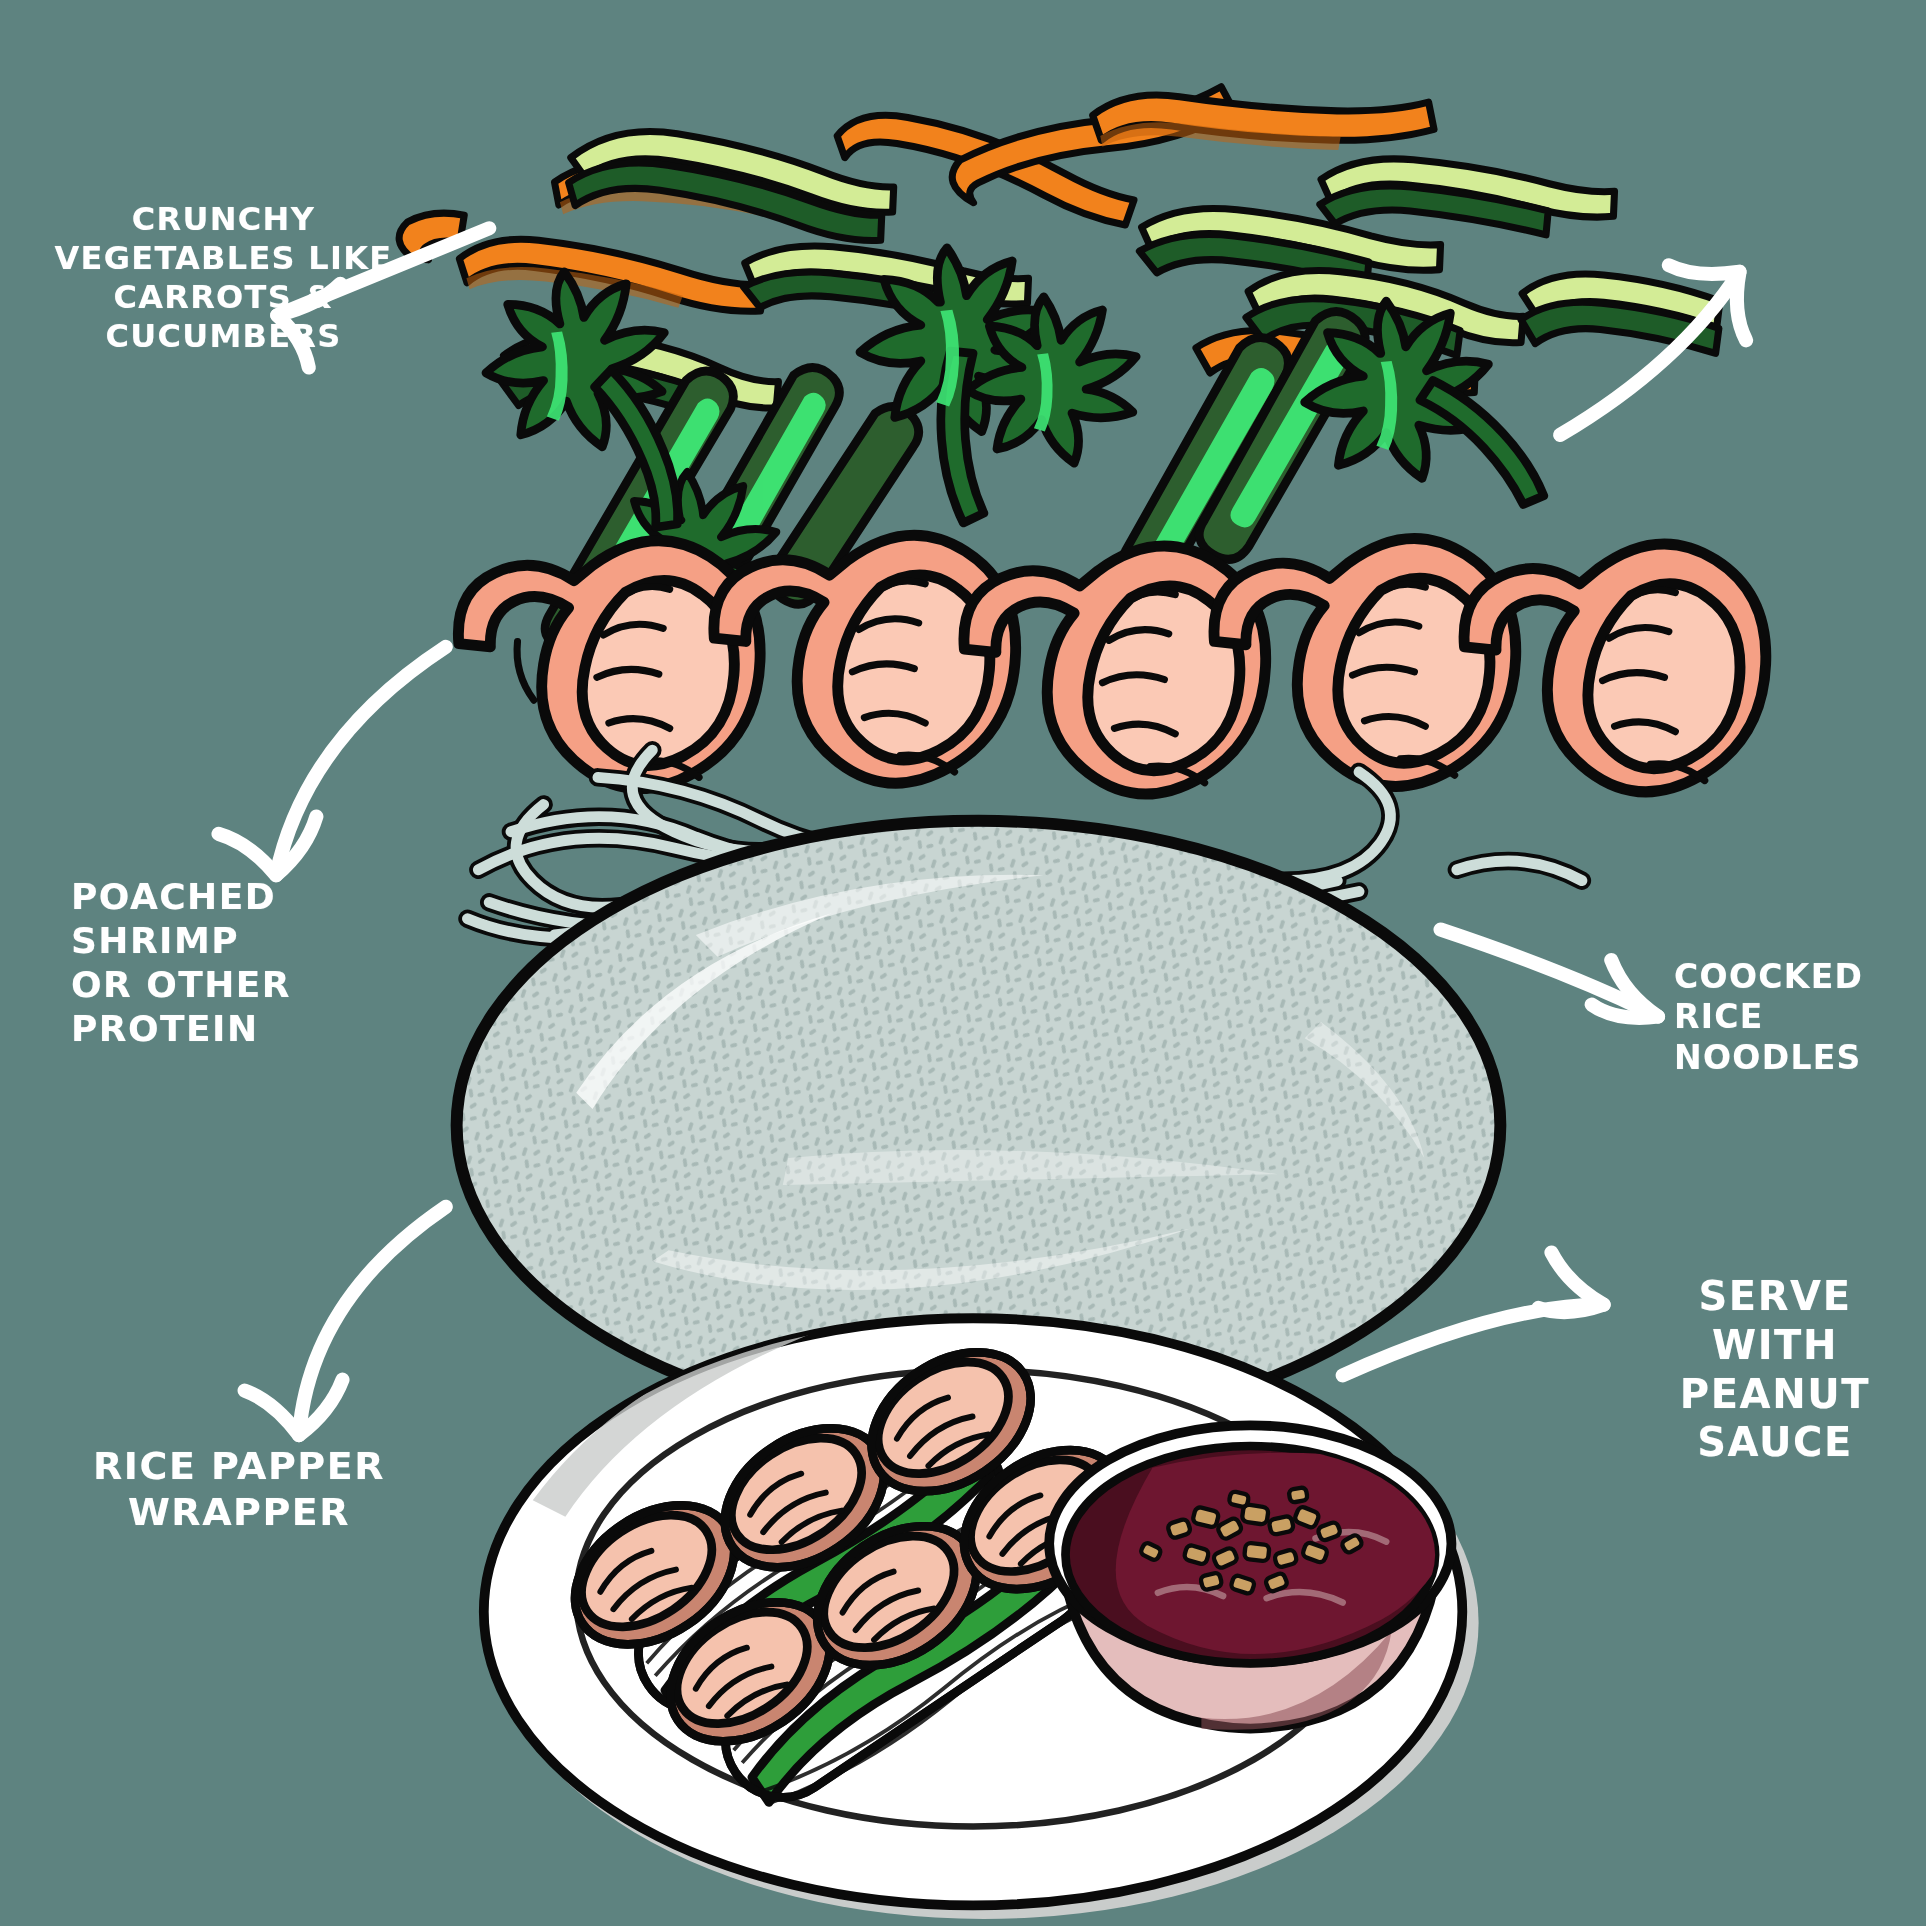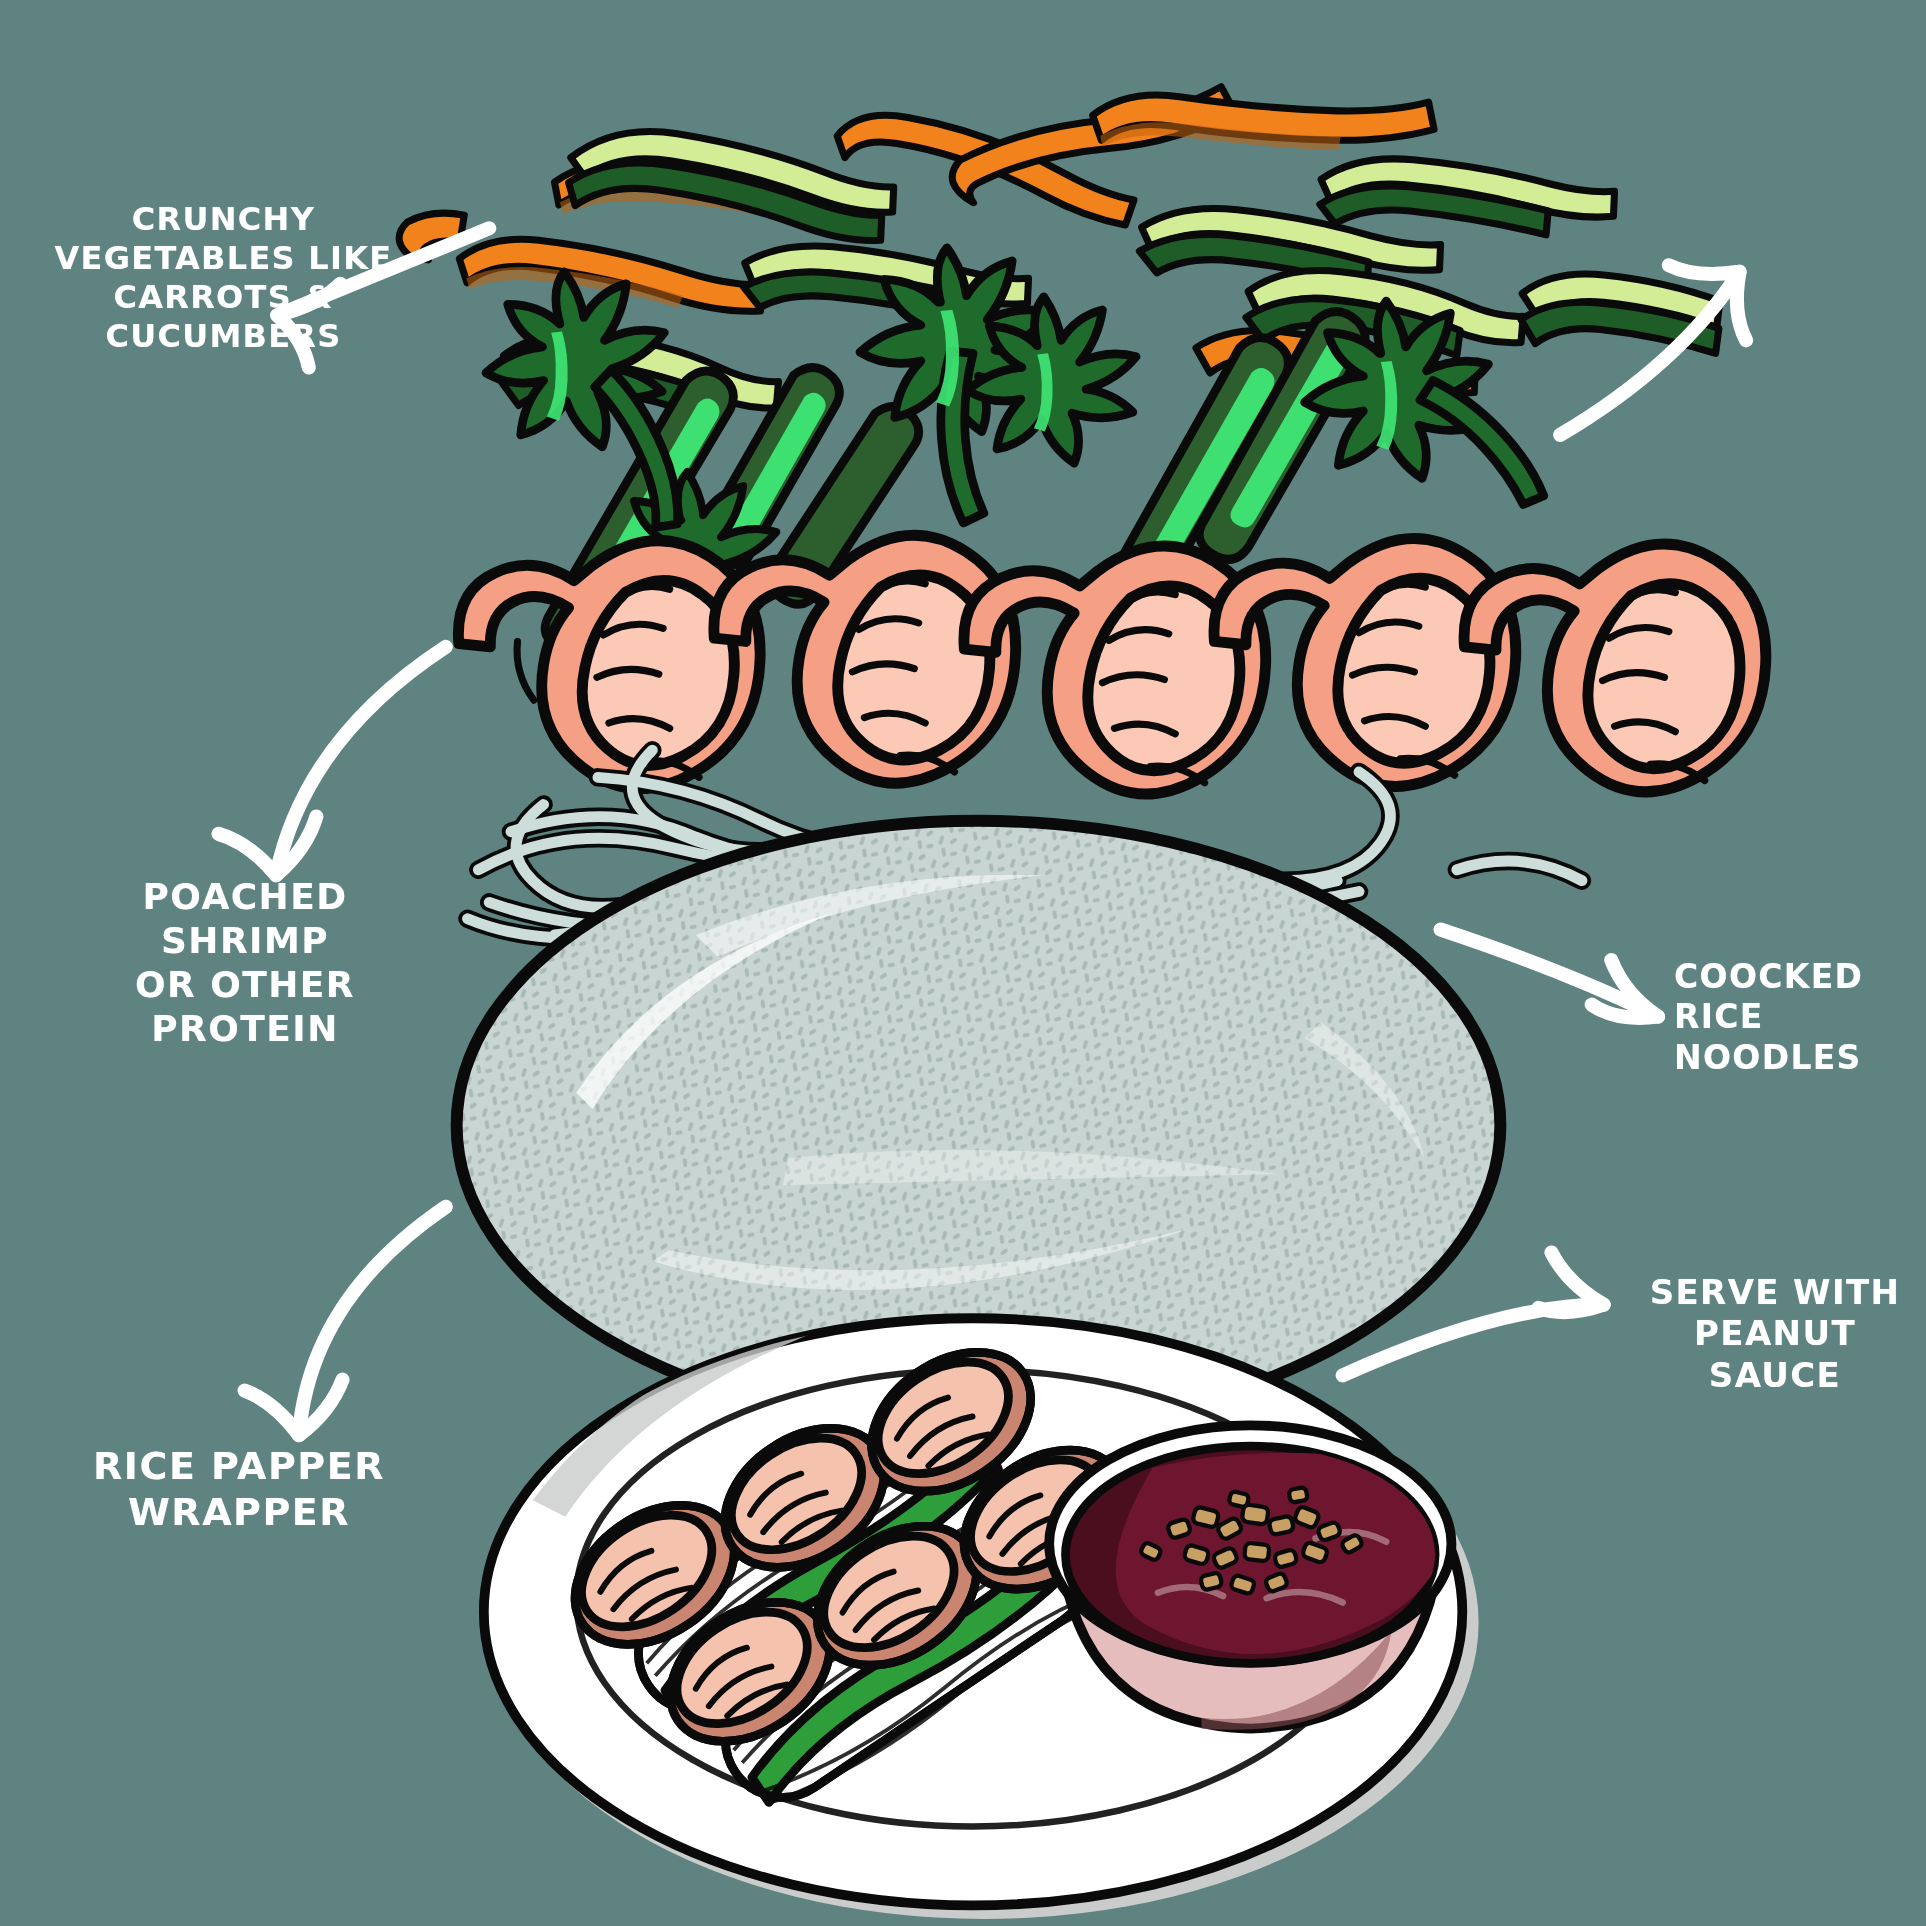--- a/index.html
+++ b/index.html
@@ -29,24 +29,24 @@
     font-family: "DejaVu Sans", "Liberation Sans", sans-serif;
     font-weight: 700;
     letter-spacing: 0.04em;
     line-height: 1.22;
     text-transform: uppercase;
     white-space: pre-line;
     text-shadow: 0 0 1.1px rgba(255,255,255,0.35);
   }
   .lbl-veg      { left: 33px;   top: 200px;  width: 381px;  font-size: 32px; text-align: center; }
   .lbl-herbs    { left: 1517px; top: 174px;  width: 381px;  font-size: 32px; text-align: center; }
-  .lbl-shrimp   { left: 71px;  top: 875px; width: 348px;  font-size: 36px; text-align: center; }
+  .lbl-shrimp   { left: 71px;  top: 875px; width: 348px;  font-size: 36px; text-align: left; }
   .lbl-noodles  { left: 1674px; top: 957px; width: 234px;  font-size: 33px; text-align: left; }
   .lbl-wrapper  { left: 92px;  top: 1443px; width: 294px;  font-size: 38px; text-align: center; }
-  .lbl-sauce    { left: 1631px; top: 1272px; width: 288px;  font-size: 34px; text-align: center; }
+  .lbl-sauce    { left: 1631px; top: 1272px; width: 288px;  font-size: 40px; text-align: center; }
 </style>
 </head>
 <body style="background: rgb(94, 131, 128);">
 
 <div id="stage" style="background: rgb(94, 131, 128); width: 1926px; height: 1926px;">
 
   <svg id="art" viewBox="0 0 3543 3543" xmlns="http://www.w3.org/2000/svg">
     <defs>
 
       <pattern id="speckle" width="46" height="46" patternUnits="userSpaceOnUse" patternTransform="rotate(18)">

